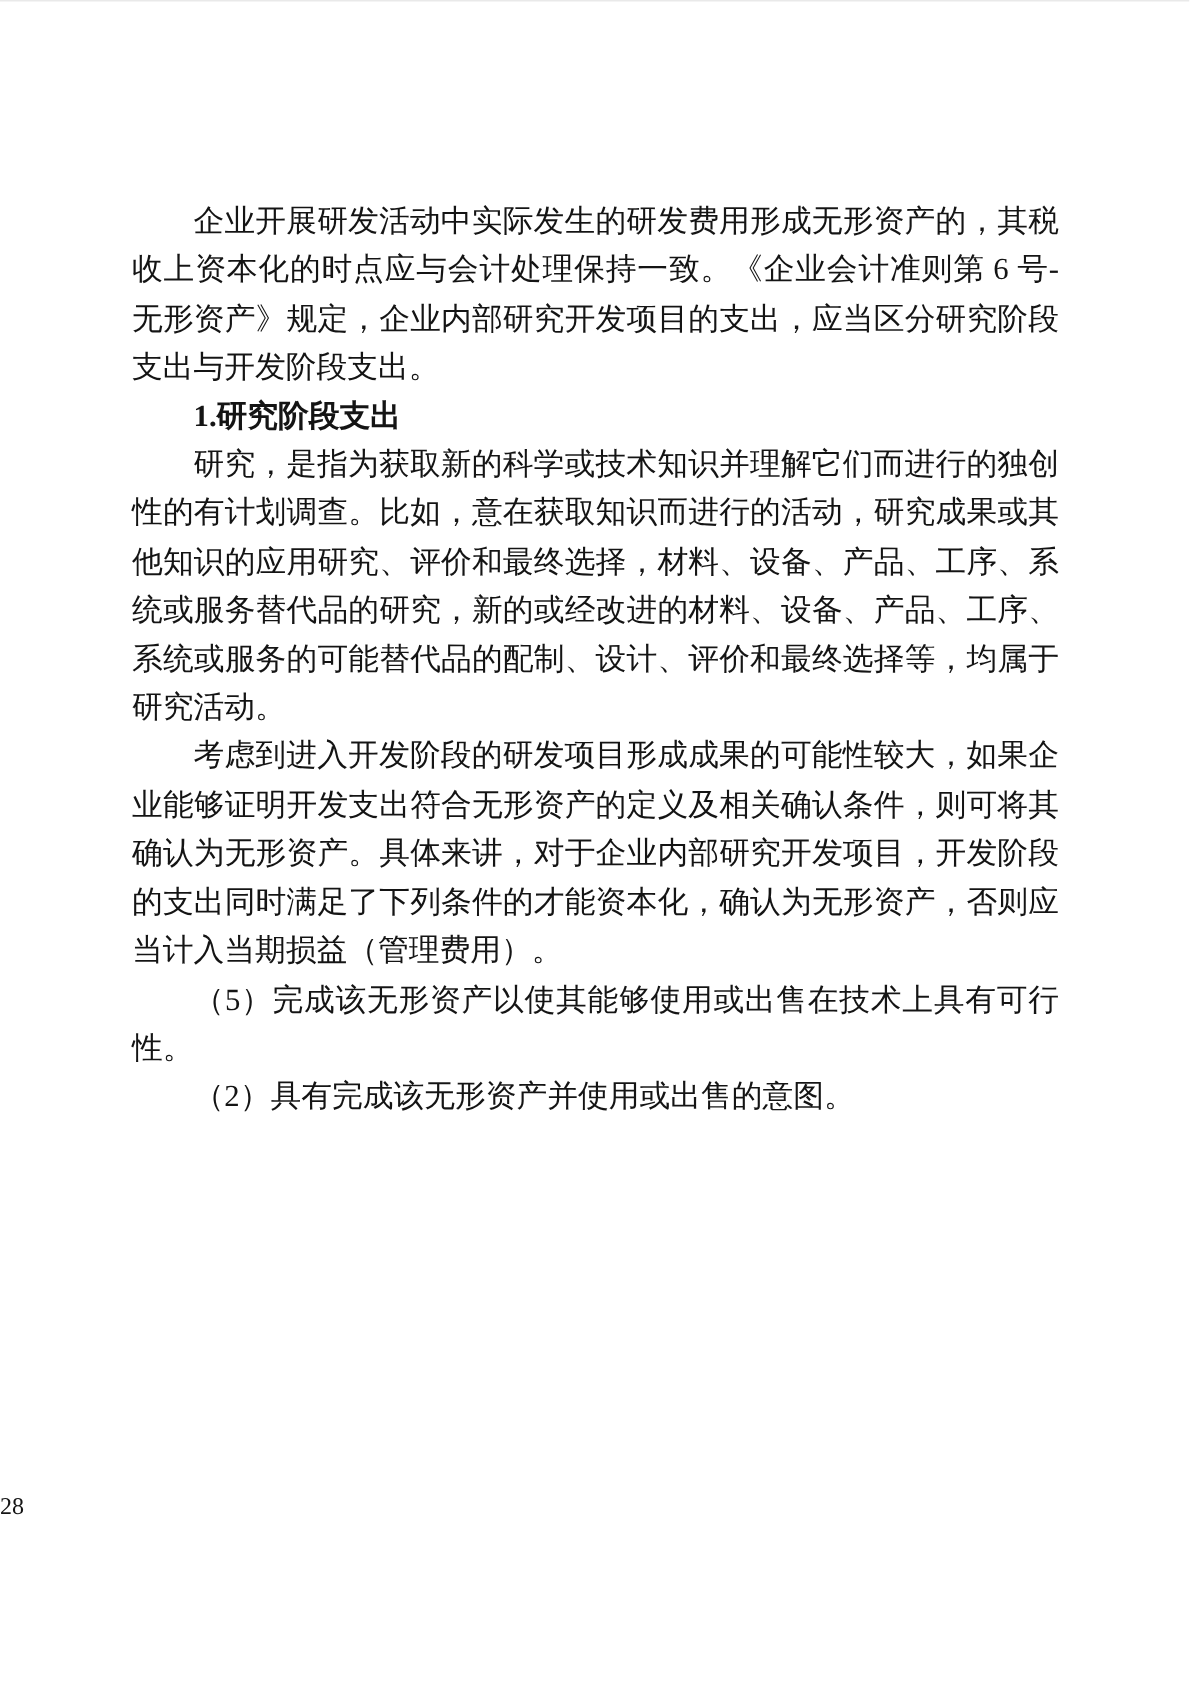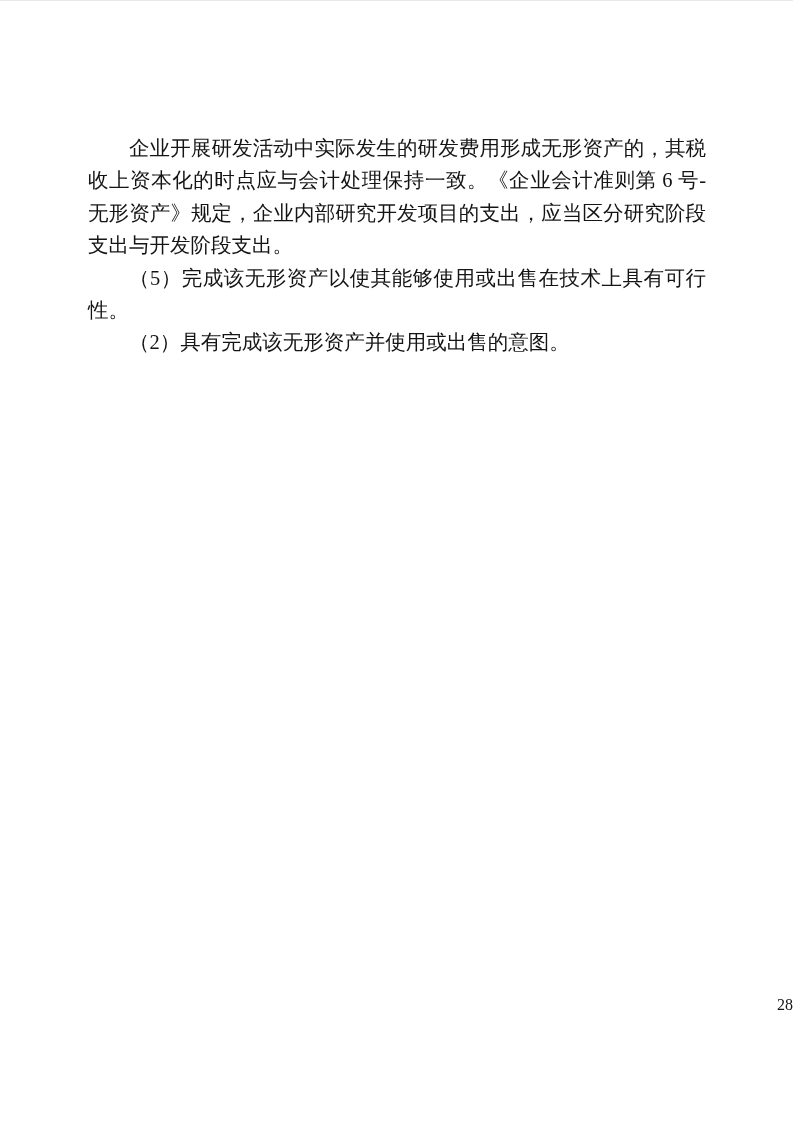--- a/index.html
+++ b/index.html
@@ -34,28 +34,31 @@
     text-indent: 2em;
   }
   .content p.heading {
     font-weight: bold;
   }
   .page-number {
     position: absolute;
     top: 995px;
     left: 0;
     width: 100%;
-    text-align: right;
+    text-align: left;
     font-size: 16px;
     color: #141414;
   }
 </style>
 </head>
 <body>
 
 <div class="page">
   <div class="content">
       <p class="body">企业开展研发活动中实际发生的研发费用形成无形资产的，其税收上资本化的时点应与会计处理保持一致。《企业会计准则第 6 号-无形资产》规定，企业内部研究开发项目的支出，应当区分研究阶段支出与开发阶段支出。</p>
+      <p class="heading">1.研究阶段支出</p>
+      <p class="body">研究，是指为获取新的科学或技术知识并理解它们而进行的独创性的有计划调查。比如，意在获取知识而进行的活动，研究成果或其他知识的应用研究、评价和最终选择，材料、设备、产品、工序、系统或服务替代品的研究，新的或经改进的材料、设备、产品、工序、系统或服务的可能替代品的配制、设计、评价和最终选择等，均属于研究活动。</p>
+      <p class="body">考虑到进入开发阶段的研发项目形成成果的可能性较大，如果企业能够证明开发支出符合无形资产的定义及相关确认条件，则可将其确认为无形资产。具体来讲，对于企业内部研究开发项目，开发阶段的支出同时满足了下列条件的才能资本化，确认为无形资产，否则应当计入当期损益（管理费用）。</p>
       <p class="body">（5）完成该无形资产以使其能够使用或出售在技术上具有可行性。</p>
       <p class="body">（2）具有完成该无形资产并使用或出售的意图。</p>
     </div>
   <div class="page-number">28</div>
 </div>
 
 </body></html>

